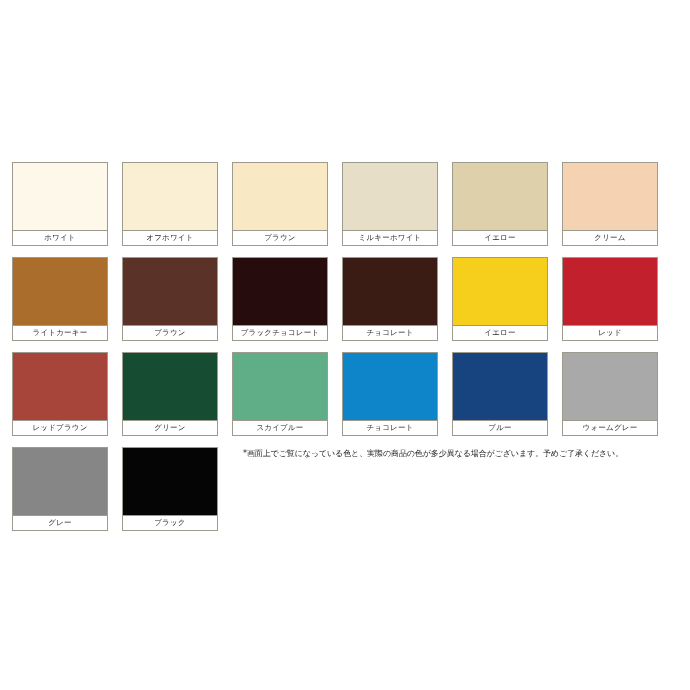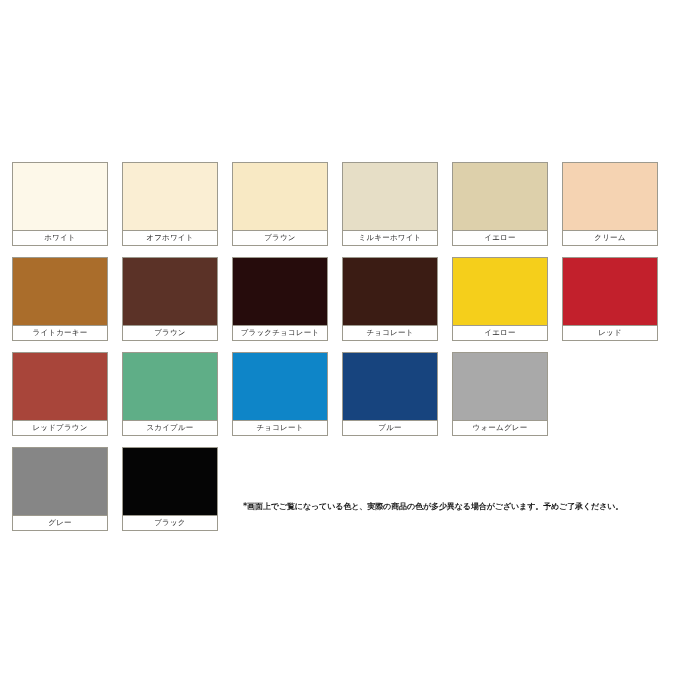--- a/index.html
+++ b/index.html
@@ -67,29 +67,28 @@
   }
 
   .swatch-cell.is-empty {
     border: none;
     background: transparent;
   }
 
   .disclaimer {
     position: absolute;
     left: 243px;
-    top: 500px;
+    top: 447px;
     width: 420px;
     font-size: 8px;
     line-height: 14px;
     color: #1a1a1a;
     font-family: "DejaVu Sans", "Liberation Sans", sans-serif;
     white-space: nowrap;
     letter-spacing: -0.1px;
-    font-weight: bold;
   }
 </style>
 </head>
 <body>
 
 <div id="color-chart">
 
   <div class="swatch-grid">
       <div class="swatch-row">
         <div class="swatch-cell">
@@ -142,20 +141,24 @@
           <div class="swatch-color" style="background: rgb(194, 32, 44);"></div>
           <div class="swatch-label">レッド</div>
         </div>
       </div>
       <div class="swatch-row">
         <div class="swatch-cell">
           <div class="swatch-color" style="background: rgb(168, 69, 58);"></div>
           <div class="swatch-label">レッドブラウン</div>
         </div>
         <div class="swatch-cell">
+          <div class="swatch-color" style="background: rgb(22, 77, 50);"></div>
+          <div class="swatch-label">グリーン</div>
+        </div>
+        <div class="swatch-cell">
           <div class="swatch-color" style="background: rgb(95, 174, 135);"></div>
           <div class="swatch-label">スカイブルー</div>
         </div>
         <div class="swatch-cell">
           <div class="swatch-color" style="background: rgb(14, 133, 200);"></div>
           <div class="swatch-label">チョコレート</div>
         </div>
         <div class="swatch-cell">
           <div class="swatch-color" style="background: rgb(23, 68, 126);"></div>
           <div class="swatch-label">ブルー</div>

